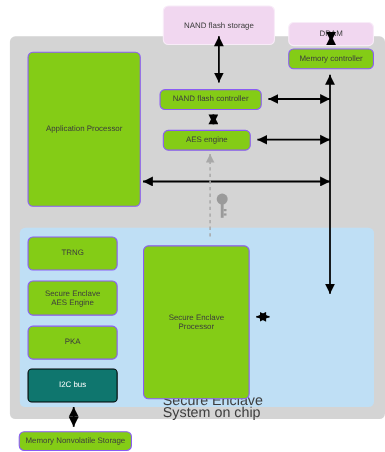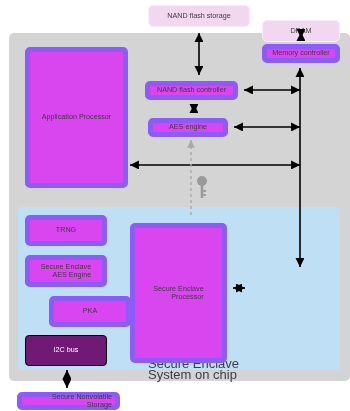--- a/index.html
+++ b/index.html
@@ -27,34 +27,33 @@
     display: flex;
     align-items: center;
     justify-content: center;
     text-align: center;
     line-height: 1.15;
     border-radius: 5px;
     z-index: 3;
   }
   .node span { display: block; padding: 0 3px; }
   .green {
-    background: #d946ef;
-    border: 5px solid #8b5cf6;
+    background: #84cc16;
+    border: 1px solid #8b5cf6;
     color: #3d3d3d;
     font-size: 7.2px;
-    text-align: right;
   }
   .pink {
     background: #f1d7f0;
     border: 1px solid #f8ecf8;
     color: #3d3d3d;
     font-size: 7.2px;
   }
   .black {
-    background: #701a75;
+    background: #0f766e;
     border: 1px solid #000000;
     color: #ffffff;
     font-size: 7.2px;
     border-radius: 4px;
   }
   .container {
     position: absolute;
     box-sizing: border-box;
     border-radius: 5px;
     z-index: 1;
@@ -133,21 +132,21 @@
     <line x1="191" y1="215" x2="191" y2="140" stroke="#a8a8a8" stroke-width="1.4" stroke-dasharray="3,3" fill="none" marker-end="url(#ah-gray)"></line>
   </svg>
 
   <svg id="key-icon" viewBox="0 0 12 24" style="left: 196px; top: 175px; width: 12px; height: 24px;">
     <circle cx="6" cy="6" r="5" fill="#9a9a9a"></circle>
     <rect x="4.7" y="8" width="2.6" height="15" fill="#9a9a9a"></rect>
     <rect x="7.3" y="15" width="2.6" height="2" fill="#9a9a9a"></rect>
     <rect x="7.3" y="19" width="2.6" height="2" fill="#9a9a9a"></rect>
   </svg>
 
-  <div class="node pink" id="node-nand-flash-storage" style="left: 148px; top: 5px; width: 102px; height: 22px;">
+  <div class="node pink" id="node-nand-flash-storage" style="left: 148px; top: 5px; width: 102px; height: 36px;">
     <span>NAND flash storage</span>
   </div>
   <div class="node pink" id="node-dram" style="left: 262px; top: 20px; width: 78px; height: 22px;">
     <span>DRAM</span>
   </div>
   <div class="node green" id="node-memory-controller" style="left: 262px; top: 44px; width: 78px; height: 19px;">
     <span>Memory controller</span>
   </div>
   <div class="node green" id="node-nand-flash-controller" style="left: 145px; top: 81px; width: 93px; height: 19px;">
     <span>NAND flash controller</span>
@@ -157,26 +156,26 @@
   </div>
   <div class="node green" id="node-aes-engine" style="left: 148px; top: 118px; width: 80px; height: 19px;">
     <span>AES engine</span>
   </div>
   <div class="node green" id="node-trng" style="left: 25px; top: 215px; width: 82px; height: 31px;">
     <span>TRNG</span>
   </div>
   <div class="node green" id="node-secure-enclave-aes-engine" style="left: 25px; top: 255px; width: 82px; height: 32px;">
     <span>Secure Enclave<br>AES Engine</span>
   </div>
-  <div class="node green" id="node-pka" style="left: 25px; top: 296px; width: 82px; height: 31px; margin-left: 24px;">
+  <div class="node green" id="node-pka" style="left: 25px; top: 296px; width: 82px; height: 31px;">
     <span>PKA</span>
   </div>
   <div class="node black" id="node-i2c-bus" style="left: 25px; top: 335px; width: 82px; height: 31px;">
     <span>I2C bus</span>
   </div>
   <div class="node green" id="node-secure-enclave-processor" style="left: 130px; top: 223px; width: 97px; height: 140px;">
     <span>Secure Enclave<br>Processor</span>
   </div>
   <div class="node green" id="node-secure-nonvolatile-storage" style="left: 17px; top: 392px; width: 103px; height: 18px;">
-    <span>Secure Nonvolatile Storage</span>
+    <span>Memory Nonvolatile Storage</span>
   </div>
 
 </div>
 
 </body></html>

